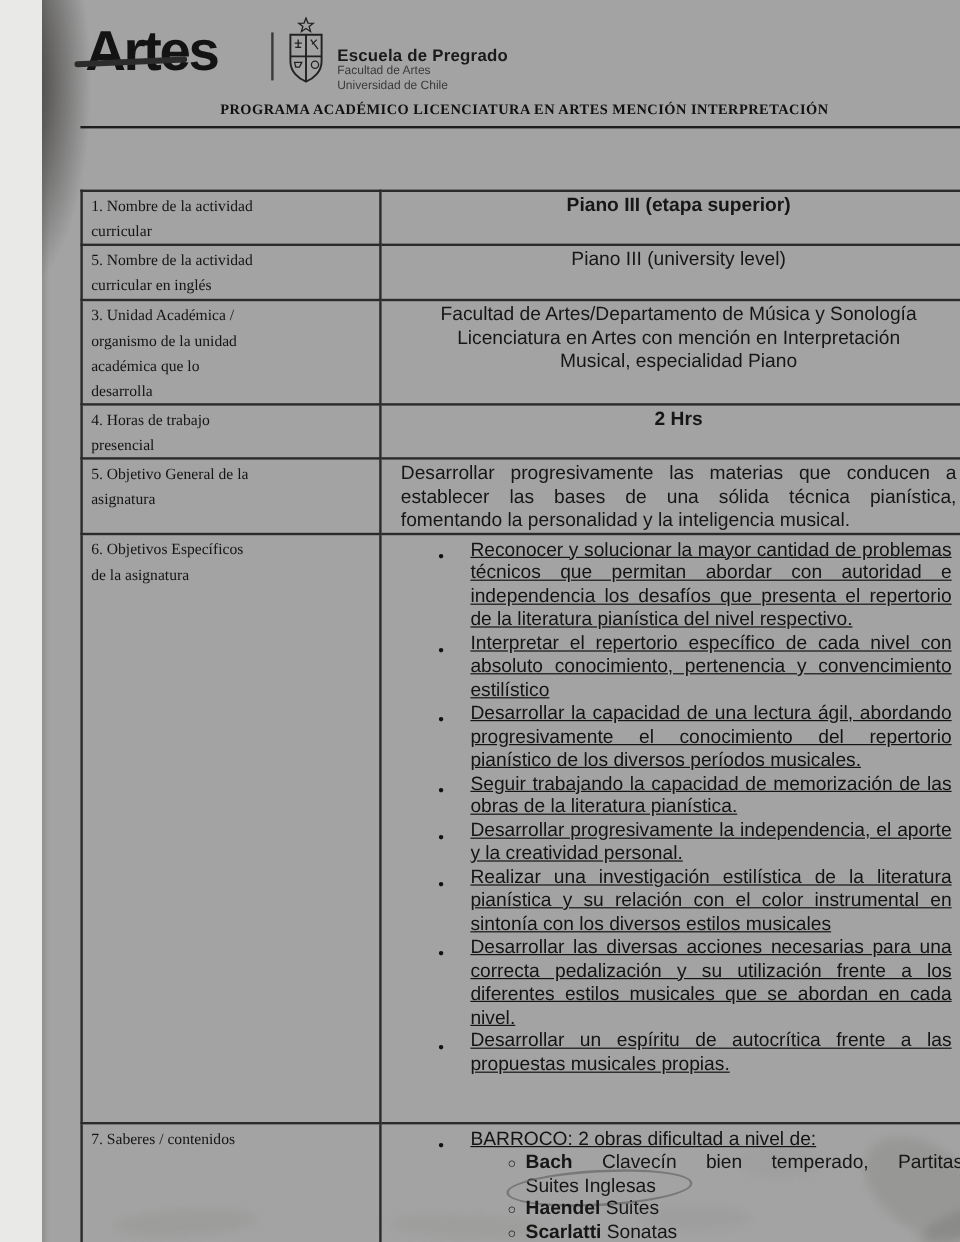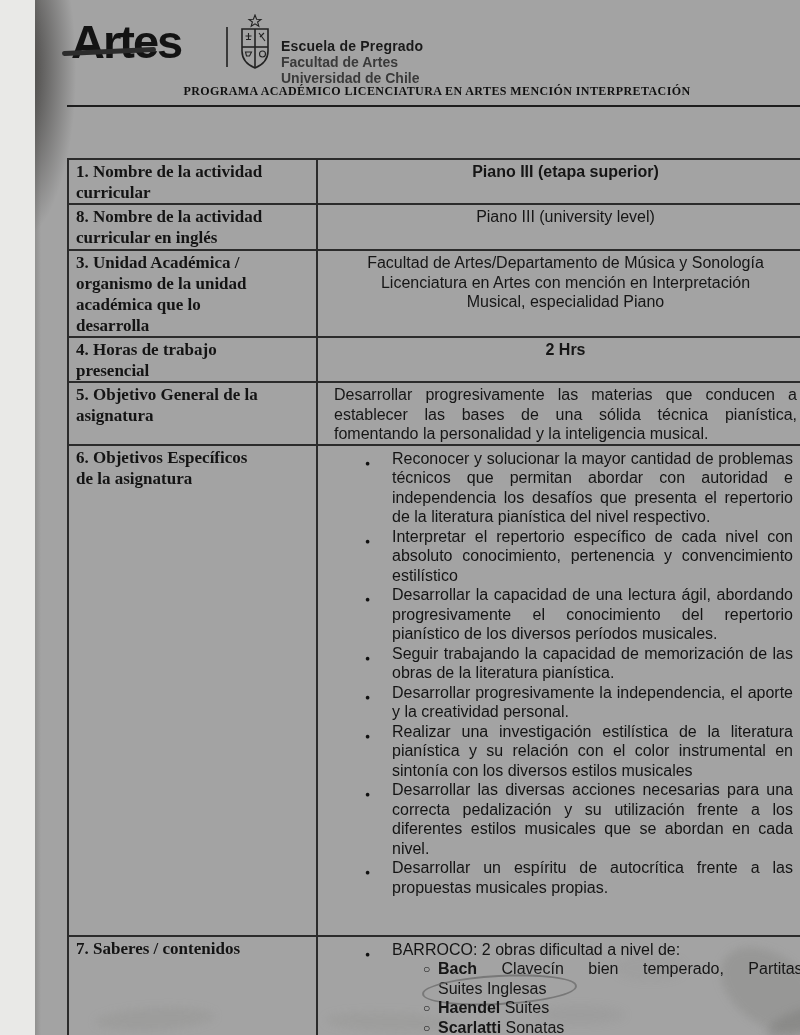--- a/index.html
+++ b/index.html
@@ -17,40 +17,40 @@
   .sm4{left:680px;top:955px;width:110px;height:70px;background:rgba(110,108,104,0.22);transform:rotate(35deg);}
   .sm5{left:730px;top:1010px;width:70px;height:24px;background:rgba(100,98,95,0.25);transform:rotate(-20deg);}
   .sm6{left:580px;top:955px;width:70px;height:26px;background:rgba(130,128,124,0.10);}
   
   .logo-word{position:absolute;left:36px;top:14px;font-size:47px;font-weight:700;letter-spacing:-2px;color:#131313;}
   .logo-strike{position:absolute;left:27px;top:49px;width:94px;height:5px;background:#2c2c2c;border-radius:3px;transform:rotate(-2.5deg);}
   .logo-sep{position:absolute;left:191px;top:27px;width:2px;height:40px;background:#3a3a3a;}
   .crest{position:absolute;left:200px;top:14px;}
   .org-block{position:absolute;left:246px;top:39px;line-height:1;}
   .org-line1{font-size:14px;font-weight:700;color:#1a1a1a;letter-spacing:0.2px;}
-  .org-line2,.org-line3{font-size:14px;font-weight:700;color:#3a3a3a;margin-top:2px;}
+  .org-line2,.org-line3{font-size:10px;font-weight:400;color:#3a3a3a;margin-top:2px;}
   
   .doc-title{position:absolute;left:32px;top:84px;width:740px;text-align:center;
      font-family:"Liberation Serif",serif;font-weight:700;font-size:12px;letter-spacing:0.4px;
      color:#111;padding-bottom:6px;border-bottom:2.5px solid #1d1d1d;}
   
   table.prog{position:absolute;left:32px;top:158px;width:740px;border-collapse:collapse;table-layout:fixed;}
   table.prog td{border:2px solid #2b2b2b;vertical-align:top;overflow:hidden;}
-  td.lbl{font-family:"Liberation Serif",serif;font-size:17px;line-height:21px;color:#141414;
-     padding:1px 4px 0 7px;white-space:pre-line;font-weight:bold;}
+  td.lbl{font-family:"Liberation Serif",serif;font-size:13px;line-height:21px;color:#141414;
+     padding:1px 4px 0 7px;white-space:pre-line;}
   td.val{font-size:16px;line-height:19.5px;padding:2px 10px 0 16px;}
   .center{text-align:center;}
   .justify{text-align:justify;}
   .b{font-weight:700;}
   .pre{white-space:pre-line;}
   .h1{height:41px}.h2{height:43px}.h3{height:78px}.h4{height:42px}.h5{height:58px}.h6{height:488px}.h7{height:96px}
   td.nopad{padding:0;}
   
   ul.bullets{list-style:none;margin:0;padding:3px 14px 0 0;}
-  ul.bullets > li{position:relative;padding-left:74px;text-align:justify;font-size:16px;line-height:19.5px;color:#141414;}
+  ul.bullets > li{position:relative;padding-left:74px;text-align:justify;font-size:16px;line-height:19.5px;color:#141414;text-decoration:underline;}
   ul.bullets > li::before{content:"\25CF";position:absolute;left:47px;top:5px;font-size:8.5px;color:#111;}
   ul.subs{list-style:none;margin:0;padding:0;}
   ul.subs > li{position:relative;padding-left:120px;text-align:justify;font-size:16px;line-height:19.5px;}
   ul.subs > li::before{content:"\25CB";position:absolute;left:105px;top:1px;font-size:12px;font-weight:700;color:#111;}
   .circled{position:relative;display:inline-block;}
   .circled::after{content:"";position:absolute;left:-16px;right:-30px;top:-4px;bottom:-6px;
      border:2px solid rgba(105,105,105,0.75);border-radius:50%;transform:rotate(-3deg);pointer-events:none;}
 </style>
 </head>
 <body>
@@ -100,21 +100,21 @@
         <col style="width:249px">
         <col style="width:491px">
       </colgroup>
     <tbody>
         <tr>
       <td class="lbl h1">1. Nombre de la actividad
 curricular</td>
       <td class="val center b">Piano III (etapa superior)</td>
     </tr>
     <tr>
-      <td class="lbl h2">8. Nombre de la actividad
+      <td class="lbl h2">5. Nombre de la actividad
 curricular en inglés</td>
       <td class="val center">Piano III (university level)</td>
     </tr>
     <tr>
       <td class="lbl h3">3. Unidad Académica /
 organismo de la unidad
 académica que lo
 desarrolla</td>
       <td class="val center pre">Facultad de Artes/Departamento de Música y Sonología
 Licenciatura en Artes con mención en Interpretación

